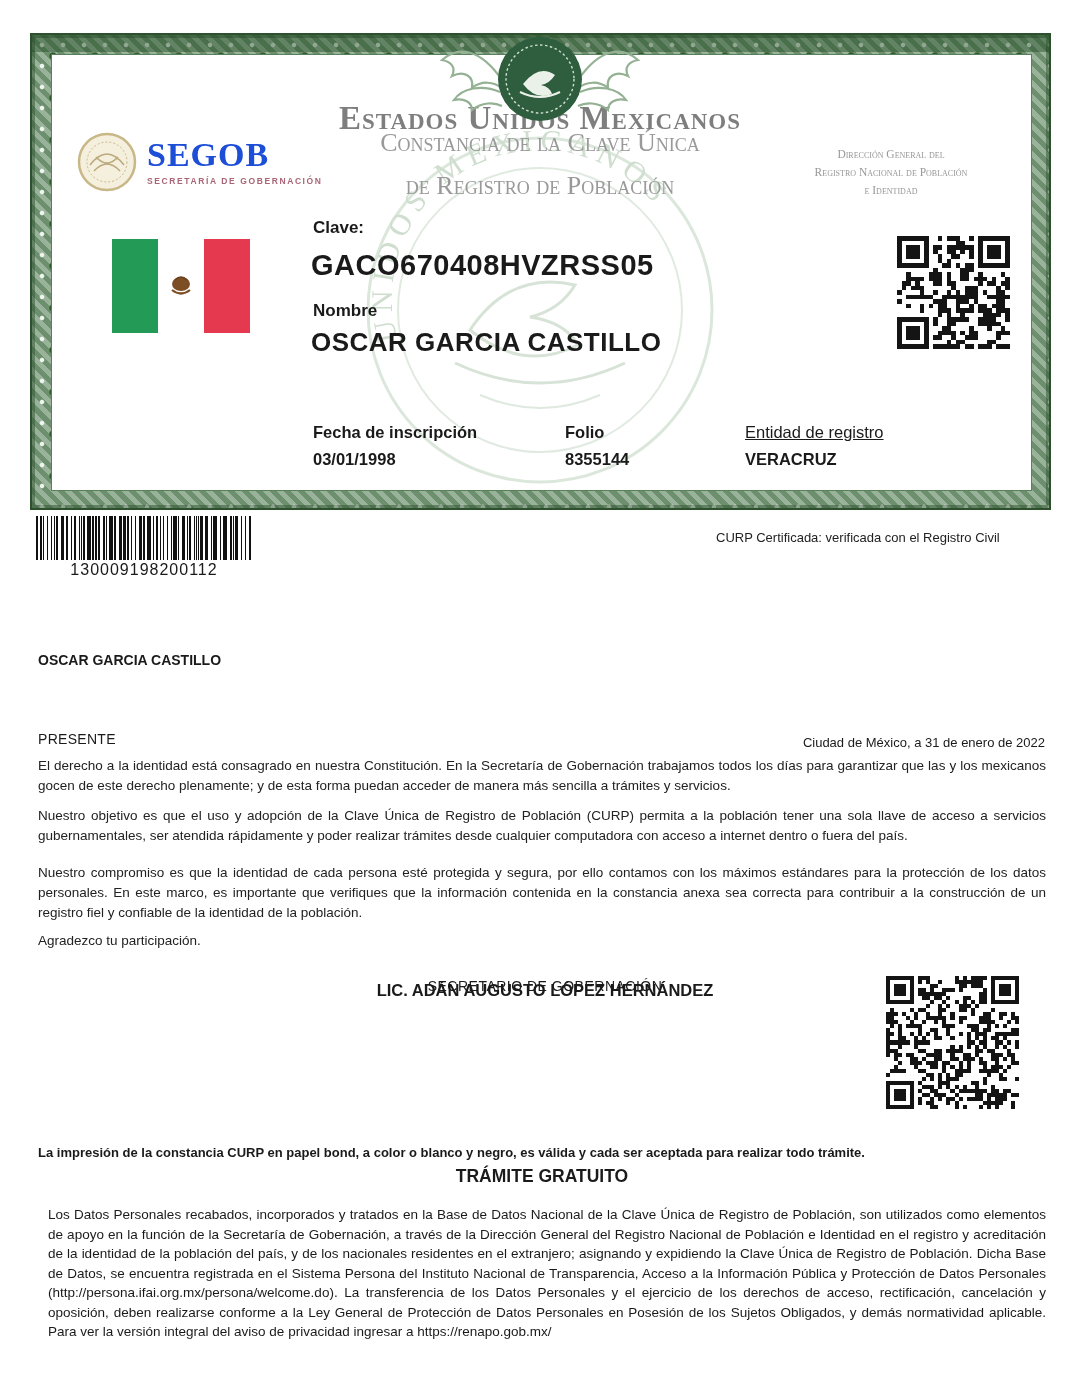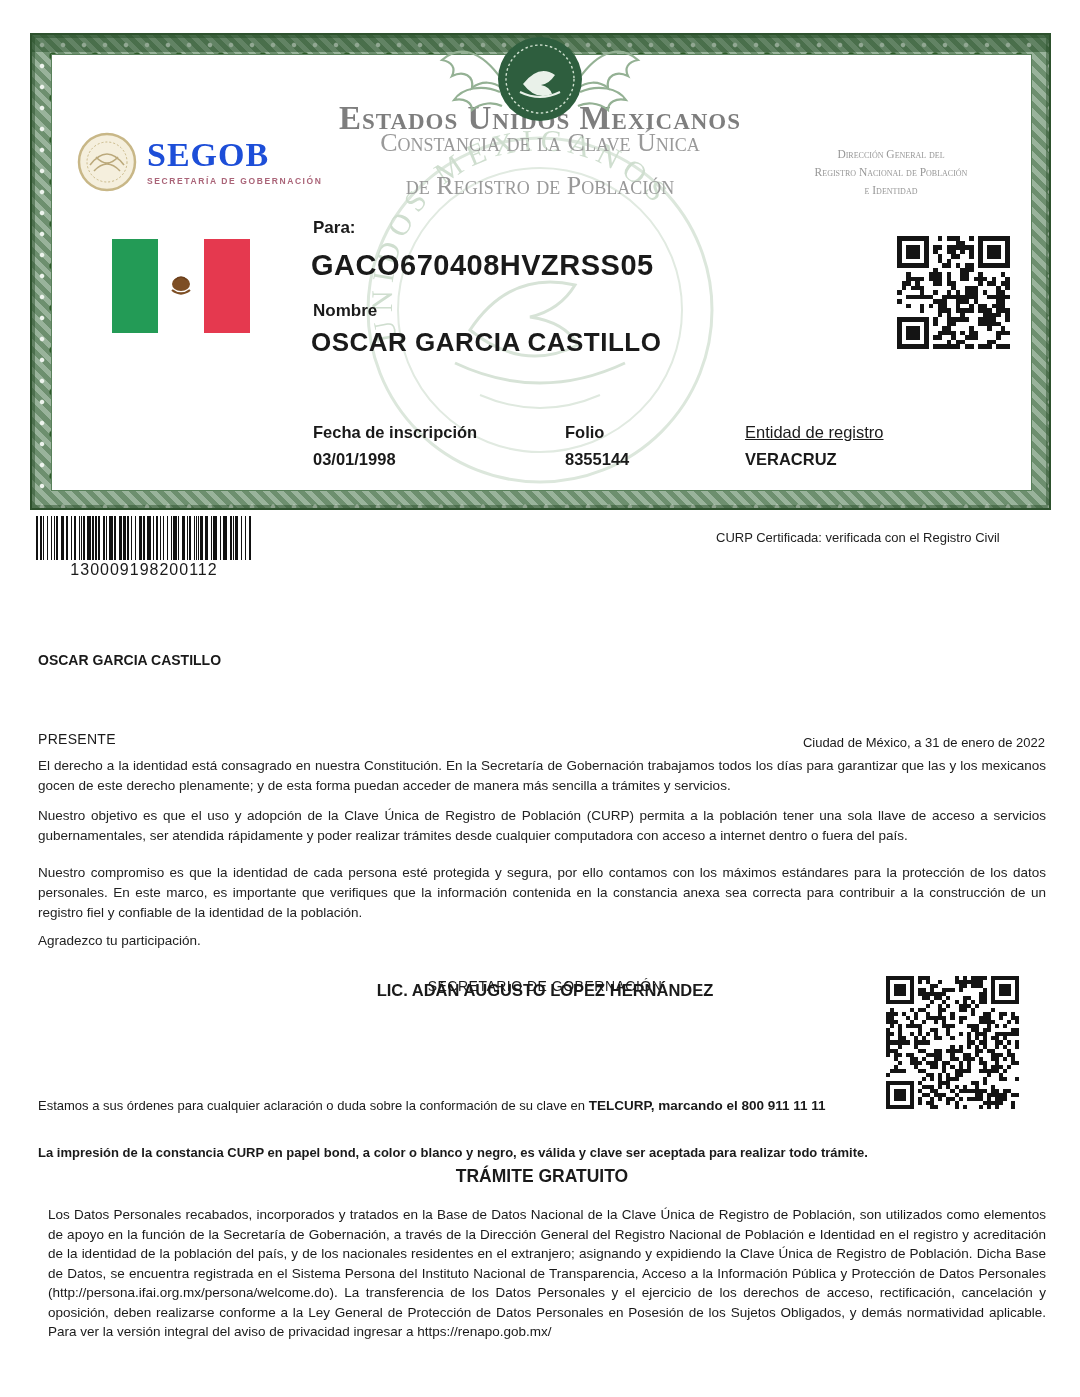--- a/index.html
+++ b/index.html
@@ -135,21 +135,21 @@
       <svg width="32" height="28" viewBox="0 0 32 28">
         <ellipse cx="16" cy="12" rx="9" ry="7" fill="#7d4e24"></ellipse>
         <path d="M7 18 q9 7 18 0" stroke="#7d4e24" fill="none" stroke-width="2.2"></path>
         <path d="M10 8 q6 -6 12 0" stroke="#6b3f1c" fill="none" stroke-width="1.6"></path>
       </svg>
     </div>
     <div class="r"></div>
   </div>
 
 
-  <div class="abs f-label" style="left:313px;top:218px;">Para:</div>
+  <div class="abs f-label" style="left:313px;top:218px;">Clave:</div>
   <div class="abs clave-value">GACO670408HVZRSS05</div>
   <div class="abs f-label" style="left:313px;top:301px;">Nombre</div>
   <div class="abs nombre-value">OSCAR GARCIA CASTILLO</div>
 
   <div class="abs row-label" style="left:313px;top:423px;">Fecha de inscripción</div>
   <div class="abs row-value" style="left:313px;top:450px;">03/01/1998</div>
   <div class="abs row-label" style="left:565px;top:423px;">Folio</div>
   <div class="abs row-value" style="left:565px;top:450px;">8355144</div>
   <div class="abs row-label light" style="left:745px;top:423px;">Entidad de registro</div>
   <div class="abs row-value" style="left:745px;top:450px;">VERACRUZ</div>
@@ -867,21 +867,18 @@
       <rect x="1" y="1" width="5" height="5" fill="#fff"></rect>
       <rect x="2" y="2" width="3" height="3" fill="#141414"></rect>
       <rect x="26" y="0" width="7" height="7" fill="#141414"></rect>
       <rect x="27" y="1" width="5" height="5" fill="#fff"></rect>
       <rect x="28" y="2" width="3" height="3" fill="#141414"></rect>
       <rect x="0" y="26" width="7" height="7" fill="#141414"></rect>
       <rect x="1" y="27" width="5" height="5" fill="#fff"></rect>
       <rect x="2" y="28" width="3" height="3" fill="#141414"></rect>
     </svg>
 
-  <div class="abs contact">
-    <span>Estamos a sus órdenes para cualquier aclaración o duda sobre la conformación de su clave en </span><b>TELCURP, marcando el 800 911 11 11</b>
-  </div>
-
-  <div class="abs validity">La impresión de la constancia CURP en papel bond, a color o blanco y negro, es válida y clave ser aceptada para realizar todo trámite.</div>
+
+  <div class="abs validity">La impresión de la constancia CURP en papel bond, a color o blanco y negro, es válida y cada ser aceptada para realizar todo trámite.</div>
   <div class="abs gratuito">TRÁMITE GRATUITO</div>
   <div class="abs privacy">Los Datos Personales recabados, incorporados y tratados en la Base de Datos Nacional de la Clave Única de Registro de Población, son utilizados como elementos de apoyo en la función de la Secretaría de Gobernación, a través de la Dirección General del Registro Nacional de Población e Identidad en el registro y acreditación de la identidad de la población del país, y de los nacionales residentes en el extranjero; asignando y expidiendo la Clave Única de Registro de Población. Dicha Base de Datos, se encuentra registrada en el Sistema Persona del Instituto Nacional de Transparencia, Acceso a la Información Pública y Protección de Datos Personales (http://persona.ifai.org.mx/persona/welcome.do). La transferencia de los Datos Personales y el ejercicio de los derechos de acceso, rectificación, cancelación y oposición, deben realizarse conforme a la Ley General de Protección de Datos Personales en Posesión de los Sujetos Obligados, y demás normatividad aplicable. Para ver la versión integral del aviso de privacidad ingresar a https://renapo.gob.mx/</div>
 
 </div>
 
 </body></html>

